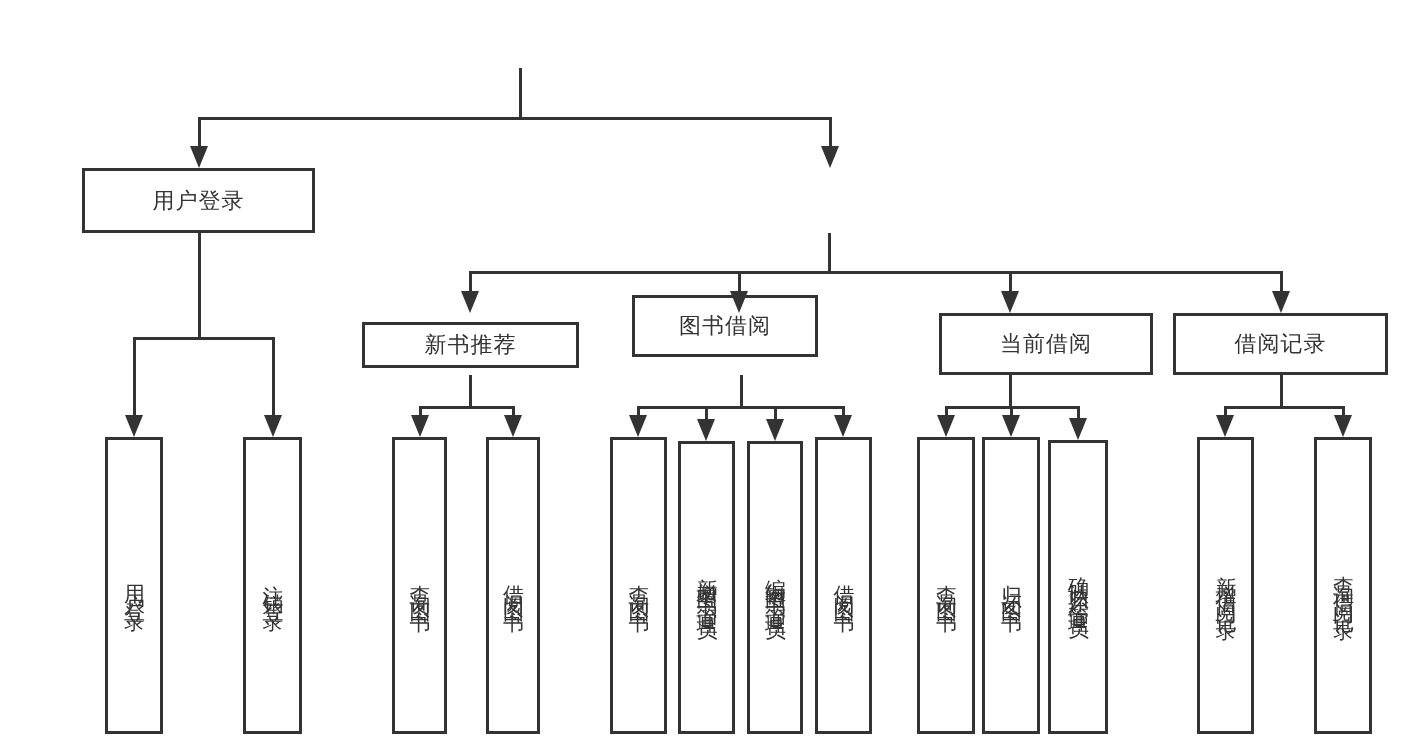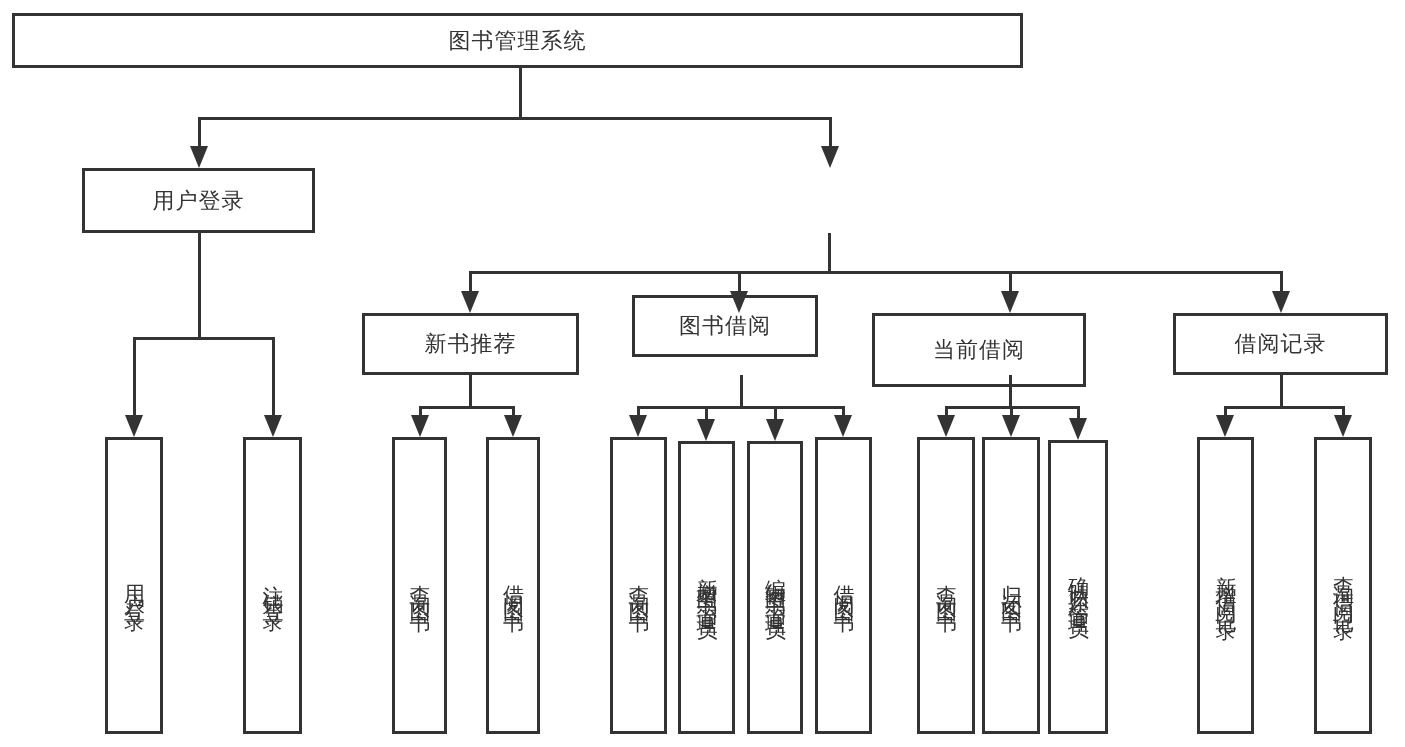--- a/index.html
+++ b/index.html
@@ -25,27 +25,26 @@
   .watermark{
     position:absolute;right:8px;bottom:6px;font-size:17px;color:#b5b5b5;
     letter-spacing:1px;text-shadow:0 0 2px #ffffff;
   }
 </style>
 </head>
 <body>
 
 <div class="stage">
 
-  <div class="box hbox" style="left:12px;top:13px;width:1011px;height:55px">图书管理系统</div>
 
   <div class="box hbox" style="left:82px;top:168px;width:233px;height:65px">用户登录</div>
 
-  <div class="box hbox" style="left:362px;top:313px;width:217px;height:62px">新书推荐</div>
+  <div class="box hbox" style="left:362px;top:322px;width:217px;height:46px">新书推荐</div>
   <div class="box hbox" style="left:632px;top:295px;width:186px;height:62px">图书借阅</div>
-  <div class="box hbox" style="left:872px;top:313px;width:214px;height:74px">当前借阅</div>
+  <div class="box hbox" style="left:939px;top:313px;width:214px;height:62px">当前借阅</div>
   <div class="box hbox" style="left:1173px;top:313px;width:215px;height:62px">借阅记录</div>
 
   <div class="box vbox" style="left:105px;top:437px;width:58px;height:297px">用户登录</div>
   <div class="box vbox" style="left:243px;top:437px;width:59px;height:297px">注销登录</div>
 
   <div class="box vbox" style="left:392px;top:437px;width:55px;height:297px">查询图书</div>
   <div class="box vbox" style="left:486px;top:437px;width:54px;height:297px">借阅图书</div>
 
   <div class="box vbox" style="left:610px;top:437px;width:57px;height:297px">查询图书</div>
   <div class="box vbox" style="left:678px;top:441px;width:57px;height:293px;letter-spacing:6px">新增图书（管理员）</div>

